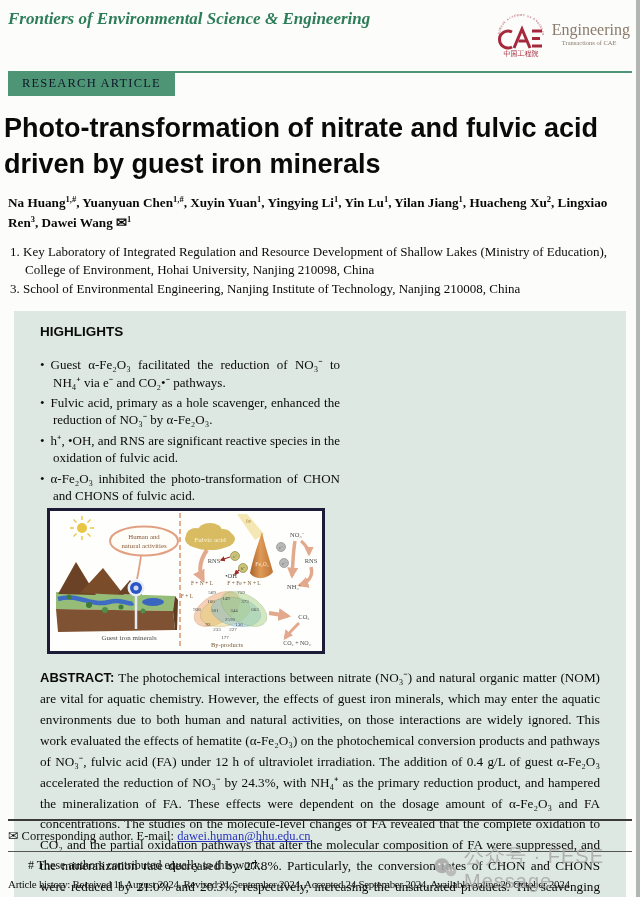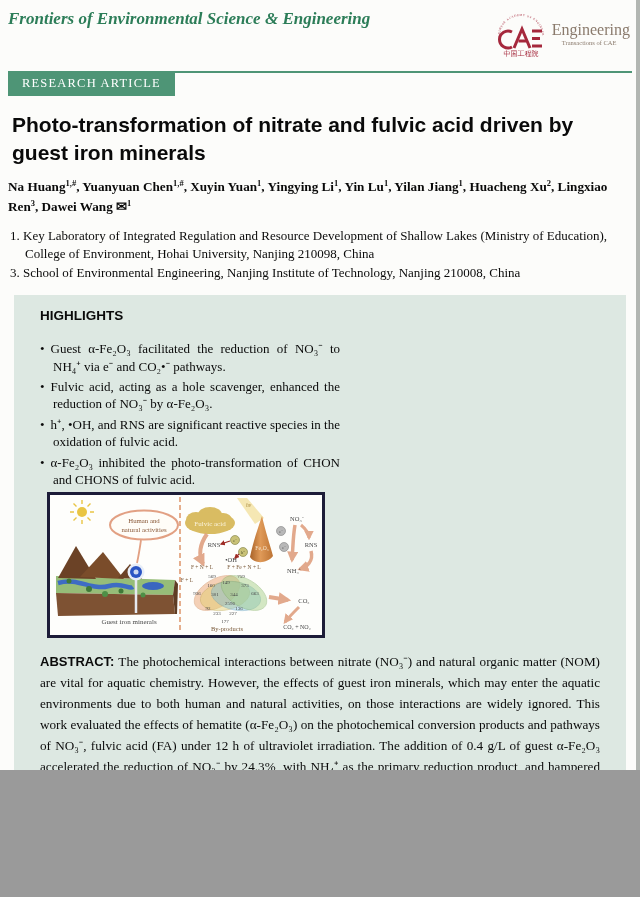--- a/index.html
+++ b/index.html
@@ -1,36 +1,36 @@
 <!DOCTYPE html>
 <html><head>
 <meta charset="utf-8">
 <style>
   *{box-sizing:border-box;}
   body{margin:0;background:#9a9a9a;font-family:"Liberation Serif",serif;}
-  .page{position:relative;width:640px;height:770px;margin:0 auto;background:#fcfcfa;overflow:hidden;}
+  .page{position:relative;width:640px;height:897px;margin:0 auto;background:#fcfcfa;overflow:hidden;}
   .edge{position:absolute;top:0;right:0;width:4px;height:100%;background:#b2b6b2;}
 
   
   .header{display:flex;justify-content:space-between;padding:9px 10px 0 8px;}
   .journal{font-family:"Liberation Serif",serif;font-style:italic;font-weight:bold;font-size:17px;color:#2c7d58;}
   .issue-line{margin-top:8px;font-family:"Liberation Sans",sans-serif;font-size:13px;color:#1a1a1a;display:flex;gap:12px;align-items:baseline;}
   .doi{color:#2a6fd0;text-decoration:none;}
   .logo{display:flex;align-items:center;gap:4px;margin-top:1px;}
   .eng-block{display:flex;flex-direction:column;}
   .eng-name{font-family:"Liberation Serif",serif;font-size:16px;color:#8a7a6c;line-height:1;}
   .eng-sub{font-size:6.5px;color:#8a7a6c;margin-top:1px;margin-left:10px;}
 
   
   .badge-row{display:flex;align-items:flex-start;margin:13px 8px 0 8px;}
-  .badge{background:#4e9576;color:#ffffff;font-family:"Liberation Serif",serif;font-size:12.5px;letter-spacing:1.2px;padding:5px 14px;}
+  .badge{background:#4e9576;color:#0f172a;font-family:"Liberation Serif",serif;font-size:12.5px;letter-spacing:1.2px;padding:5px 14px;}
   .badge-line{flex:1;height:2px;background:#4e9576;}
 
   
-  .title{margin:15px 8px 0 12px;font-family:"Liberation Sans",sans-serif;font-weight:bold;font-size:21px;line-height:1.33;color:#0a0a0a;}
+  .title{margin:15px 8px 0 4px;font-family:"Liberation Sans",sans-serif;font-weight:bold;font-size:27px;line-height:1.33;color:#0a0a0a;}
   .authors{margin:10px 8px 6px 8px;font-weight:bold;font-size:13.2px;line-height:1.5;color:#0a0a0a;}
   .authors sup{font-size:8.5px;}
   .affs{margin:10px 12px 0 10px;font-size:13px;line-height:1.36;color:#0a0a0a;}
   .aff{padding-left:15px;text-indent:-15px;margin-bottom:1px;}
 
   
   .panel{margin:14px 14px 0 14px;background:#dde8e2;padding:10px 0 12px 0;}
   .panel-top{display:flex;padding-left:26px;flex-direction:column;}
   .hl{width:300px;}
   .hl-head{font-family:"Liberation Sans",sans-serif;font-weight:bold;font-size:13.5px;color:#0a0a0a;margin-top:3px;}
@@ -95,21 +95,21 @@
       <div class="aff">1. Key Laboratory of Integrated Regulation and Resource Development of Shallow Lakes (Ministry of Education), College of Environment, Hohai University, Nanjing 210098, China</div>
       <div class="aff">3. School of Environmental Engineering, Nanjing Institute of Technology, Nanjing 210008, China</div>
     </div>
 
   <div class="panel">
     <div class="panel-top">
       <div class="hl">
         <div class="hl-head">HIGHLIGHTS</div>
         <ul>
             <li><span class="bul">•</span><span>Guest α-Fe₂O₃ facilitated the reduction of NO₃⁻ to NH₄⁺ via e⁻ and CO₂•⁻ pathways.</span></li>
-            <li><span class="bul">•</span><span>Fulvic acid, acting as a hole scavenger, enhanced the reduction of NO₃⁻ by α-Fe₂O₃.</span></li>
+            <li><span class="bul">•</span><span>Fulvic acid, primary as a hole scavenger, enhanced the reduction of NO₃⁻ by α-Fe₂O₃.</span></li>
             <li><span class="bul">•</span><span>h⁺, •OH, and RNS are significant reactive species in the oxidation of fulvic acid.</span></li>
             <li><span class="bul">•</span><span>α-Fe₂O₃ inhibited the photo-transformation of CHON and CHONS of fulvic acid.</span></li>
           </ul>
       </div>
 
       <svg class="ga" viewBox="0 0 278 146">
         <defs>
           <linearGradient id="gcone" x1="0" y1="0" x2="1" y2="0">
             <stop offset="0" stop-color="#a86228"></stop>
               <stop offset="0.45" stop-color="#e09a58"></stop>

